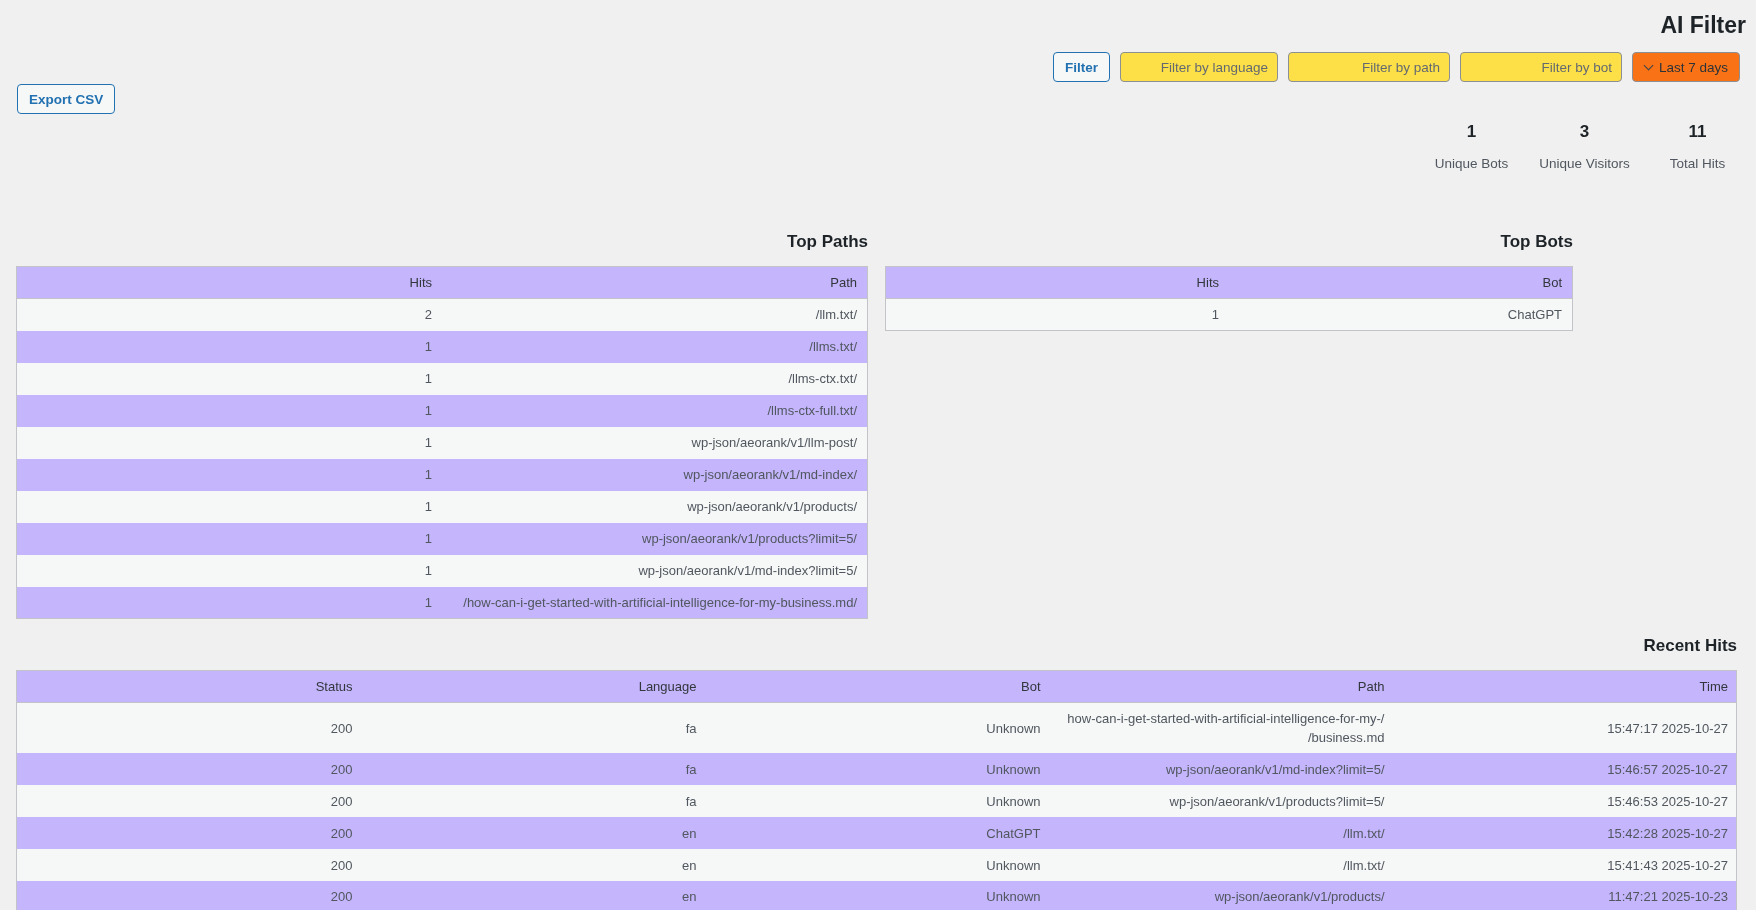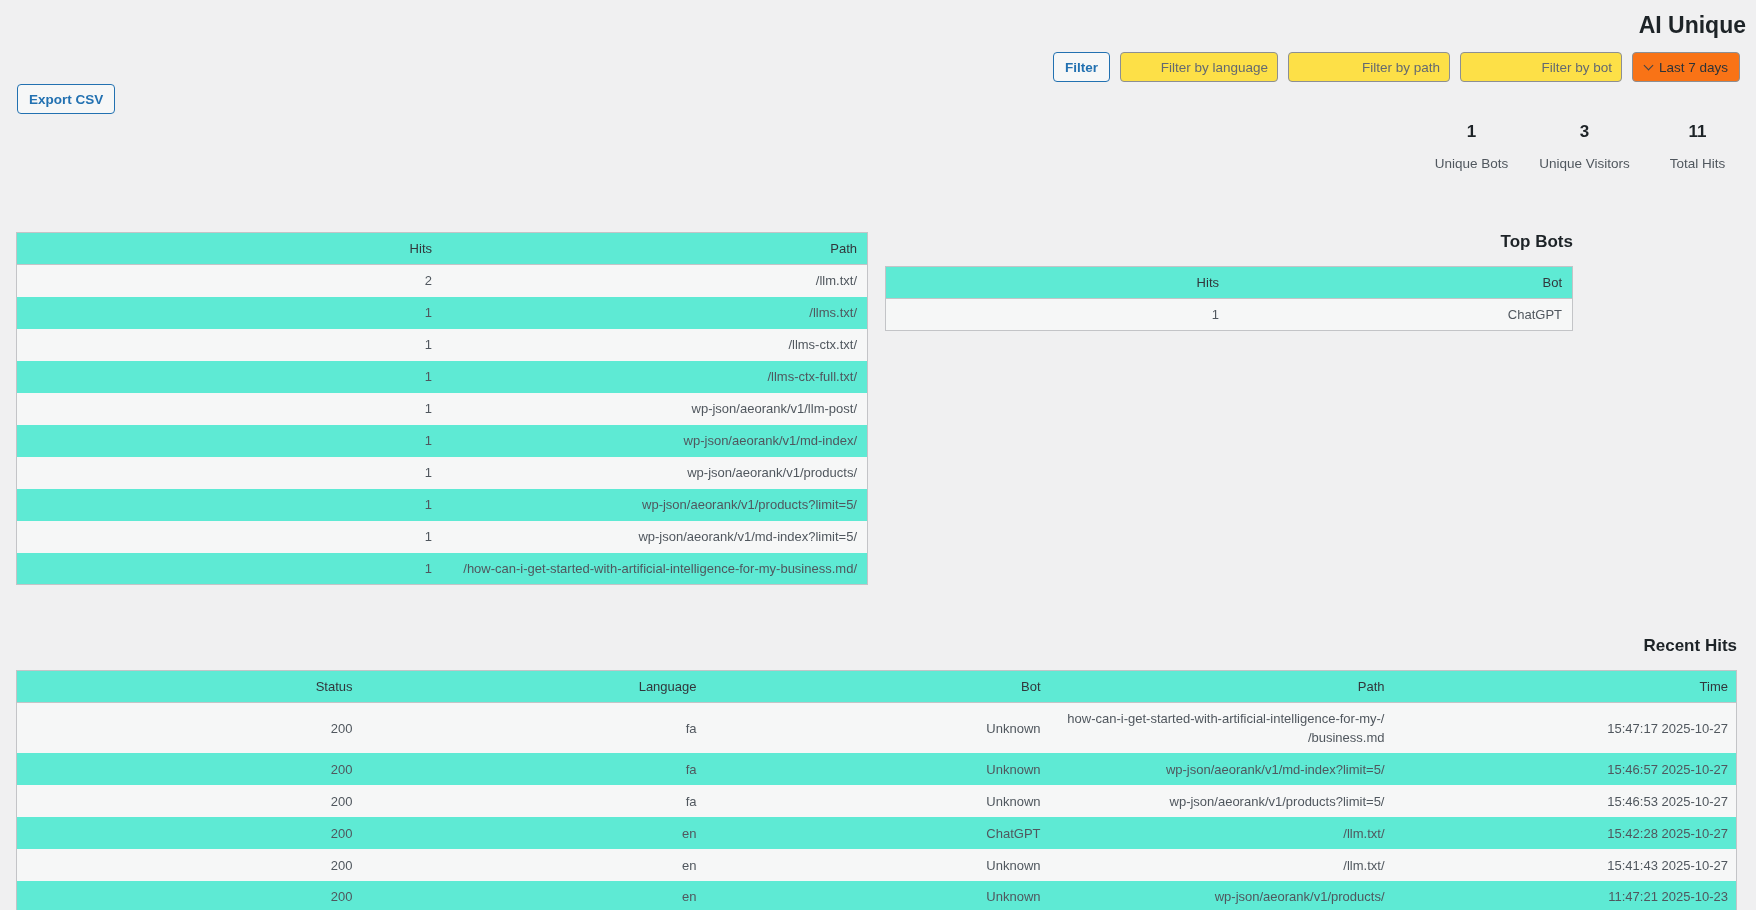--- a/index.html
+++ b/index.html
@@ -55,38 +55,38 @@
   
   section{position:absolute;}
   .sec-paths{top:232px; left:16px;  width:852px;}
   .sec-bots {top:232px; left:885px; width:688px;}
   .sec-recent{top:636px; left:16px; width:1721px;}
   section h2{
     font-size:17px; font-weight:bold; color:var(--heading);
     text-align:right; margin:0 0 14px 0; line-height:20px;
   }
   table{
-    width:100%; border-collapse:collapse; background:#5eead4;
+    width:100%; border-collapse:collapse; background:#c4b5fd;
     border:1px solid var(--border); table-layout:fixed;
     font-size:13px; color:var(--text);
   }
   th,td{
     height:32px; text-align:right; vertical-align:middle;
     padding:0 10px 0 0; overflow:hidden; white-space:nowrap;
   }
   .cols5 th,.cols5 td{padding-right:8px;}
   th{font-weight:normal; color:#32373c; border-bottom:1px solid var(--border);}
   tbody tr:nth-child(odd){background:var(--stripe);}
   td .ml{line-height:19px; white-space:nowrap;}
   td.multi{padding-top:6px; padding-bottom:6px; height:50px;}
 </style>
 </head>
 <body>
 
-<h1 class="page-title">AI Unique</h1>
+<h1 class="page-title">AI Filter</h1>
 
 <div class="toolbar">
   <button class="btn">Filter</button>
   <input class="tb-input in-lang" placeholder="Filter by language" style="">
   <input class="tb-input in-path" placeholder="Filter by path" style="">
   <input class="tb-input in-bot" placeholder="Filter by bot" style="">
   <div class="select">
     <span class="chev"></span>
     <span>Last 7 days</span>
   </div>
@@ -103,20 +103,21 @@
     <div class="v">3</div>
     <div class="l">Unique Visitors</div>
   </div>
   <div class="stat">
     <div class="v">11</div>
     <div class="l">Total Hits</div>
   </div>
 </div>
 
 <section class="sec-paths">
+  <h2>Top Paths</h2>
   <table>
     <colgroup>
         <col style="width:50%">
         <col style="width:50%">
       </colgroup>
     <thead>
       <tr>
         <th>Hits</th>
         <th>Path</th>
       </tr>

